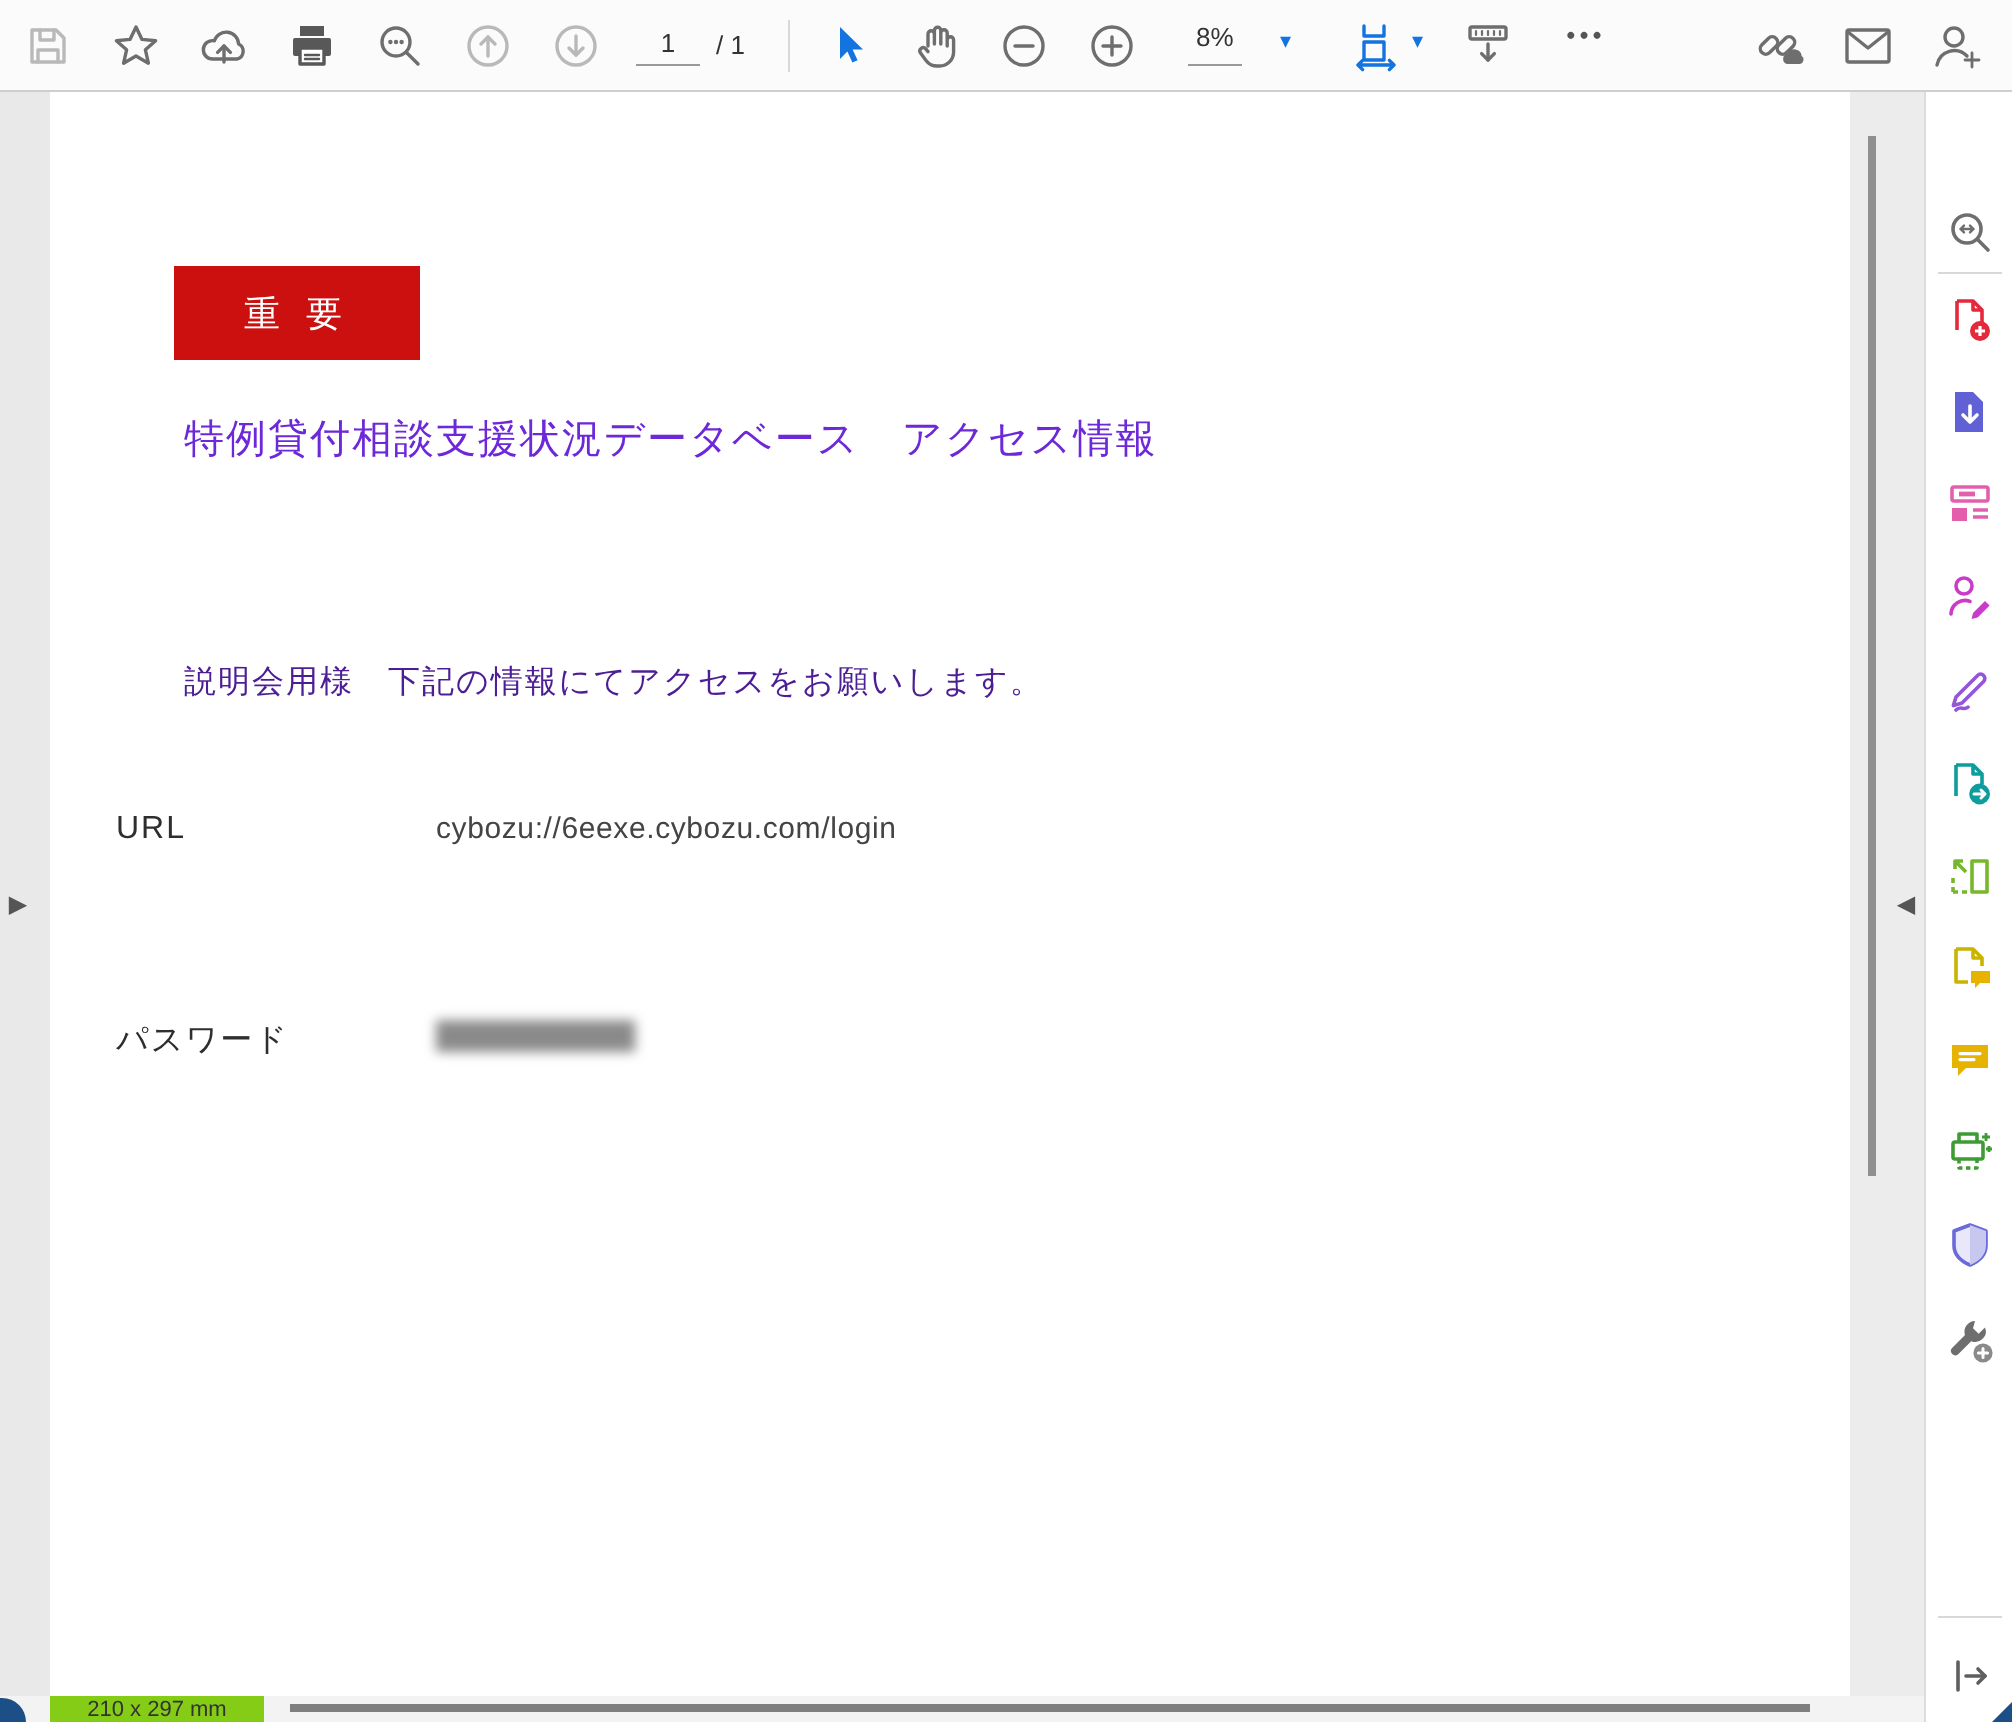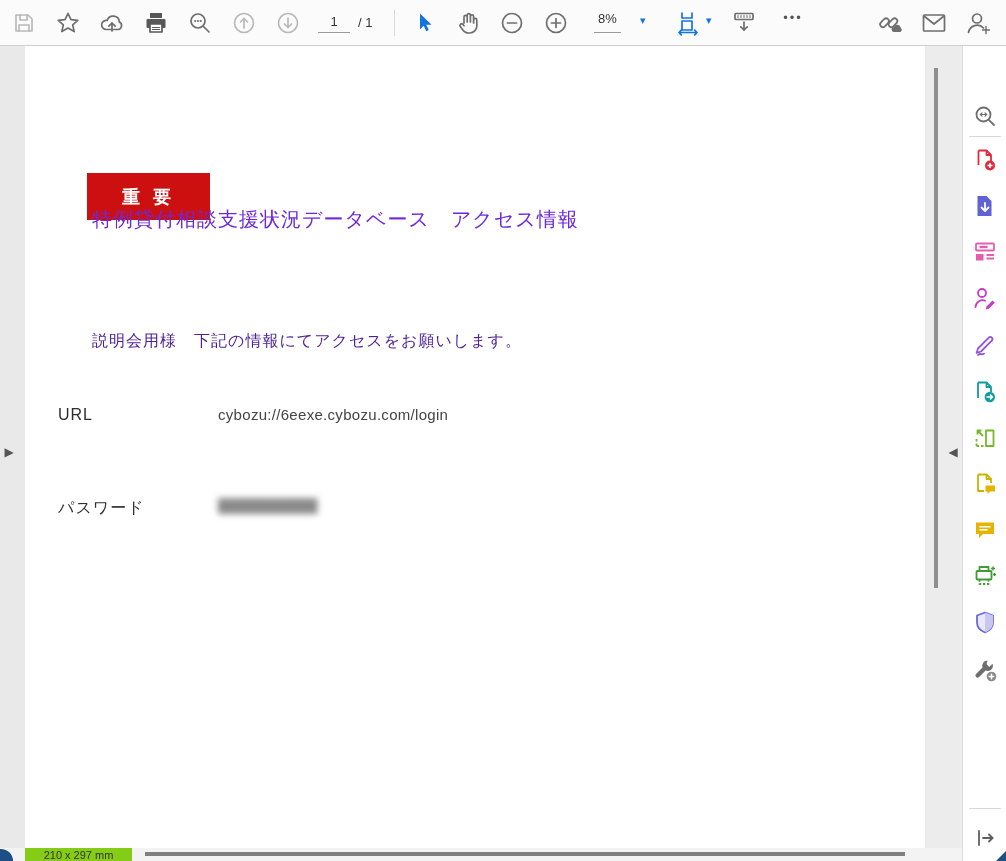--- a/index.html
+++ b/index.html
@@ -43,30 +43,30 @@
   .vthumb  { position:absolute; left:9px; top:22px; width:4px; height:520px; background:#8f8f8f; cursor:pointer; }
 
   
   .sidebar { position:absolute; left:962px; top:46px; width:44px; height:815px;
              background:#fff; border-left:1px solid #dcdcdc; }
   .sb-btn { position:absolute; left:10px; width:24px; height:24px; cursor:pointer; }
   .sb-sep { position:absolute; left:6px; width:32px; height:1px; background:#d8d8d8; }
 
   
   .badge { position:absolute; left:62px; top:87px; width:123px; height:47px;
-           background:#cc1010; color:#fff; font-size:18px; font-weight:bold;
-           display:flex; align-items:center; justify-content:center; letter-spacing:4px;margin-top:40px; }
+           background:#cc1010; color:#fff; font-size:18px; font-weight:normal;
+           display:flex; align-items:center; justify-content:center; letter-spacing:4px; }
   .doc-title { position:absolute; left:67px; top:160px; font-size:20px; color:#6d28d9; letter-spacing:1px; }
   .doc-instruction { position:absolute; left:67px; top:285px; font-size:16px; color:#4c1d95; letter-spacing:1px; }
   .field-row { position:absolute; left:0; height:22px; width:700px; }
   .field-label { position:absolute; left:33px; width:130px; text-align:left;
            font-size:16px; color:#2e2e2e; letter-spacing:1px; }
   .field-value { position:absolute; left:193px; font-size:15px; color:#444; letter-spacing:.3px; }
   .redacted { filter:blur(3px); color:#8a8a8a; letter-spacing:-1px; font-size:13px; }
-  .row-url { top:360px; } .row-account { top:412px; } .row-password { top:452px; }
+  .row-url { top:360px; } .row-account { top:412px; } .row-password { top:464px; }
 
   
   .bottombar { position:absolute; left:0; top:848px; width:962px; height:13px; background:#f3f3f3; }
   .size-box { position:absolute; left:25px; top:0; width:107px; height:13px; background:#84cc16;
            font-size:11px; color:#333; display:flex; align-items:center; justify-content:center; }
   .hthumb { position:absolute; left:145px; top:4px; width:760px; height:4px; background:#7f7f7f; cursor:pointer; }
   .corner-bl { position:absolute; left:0; top:849px; width:13px; height:12px;
            background:#1c4f86; border-top-right-radius:13px; }
   .corner-br { position:absolute; left:996px; top:851px; width:10px; height:10px;
            background:#1c4f86; clip-path:polygon(100% 0,100% 100%,0 100%); }

